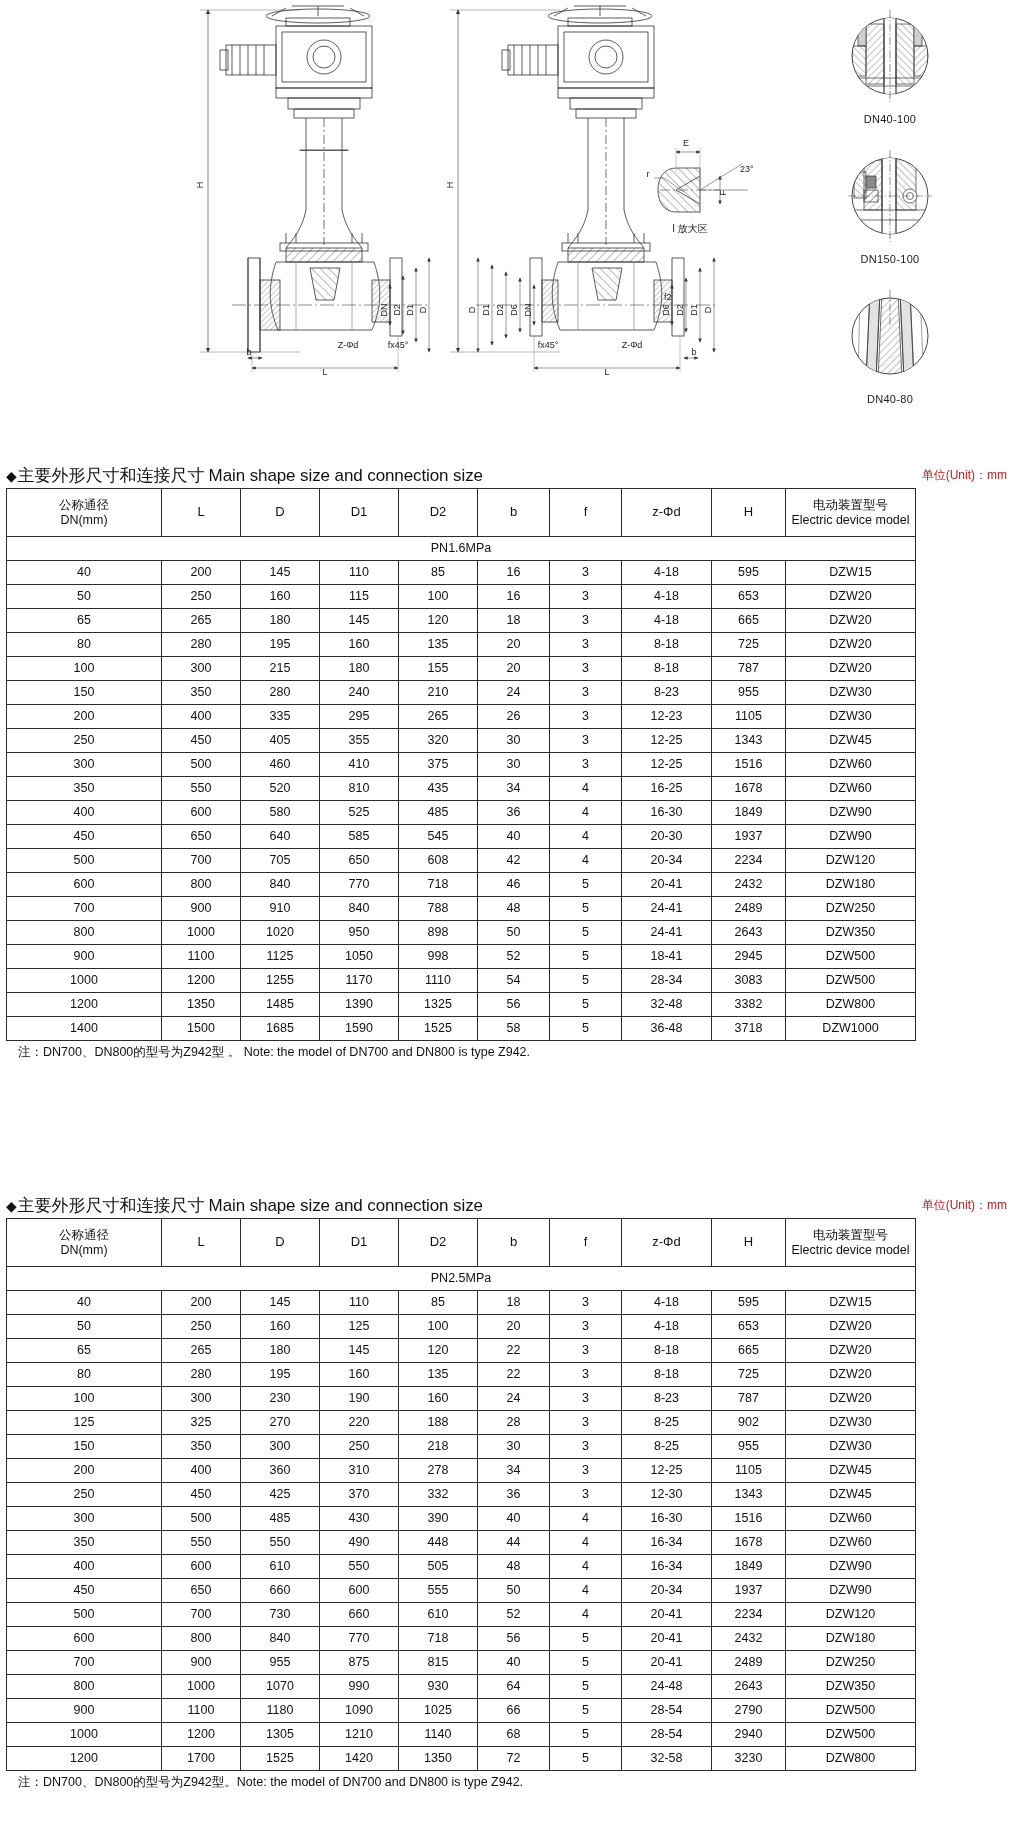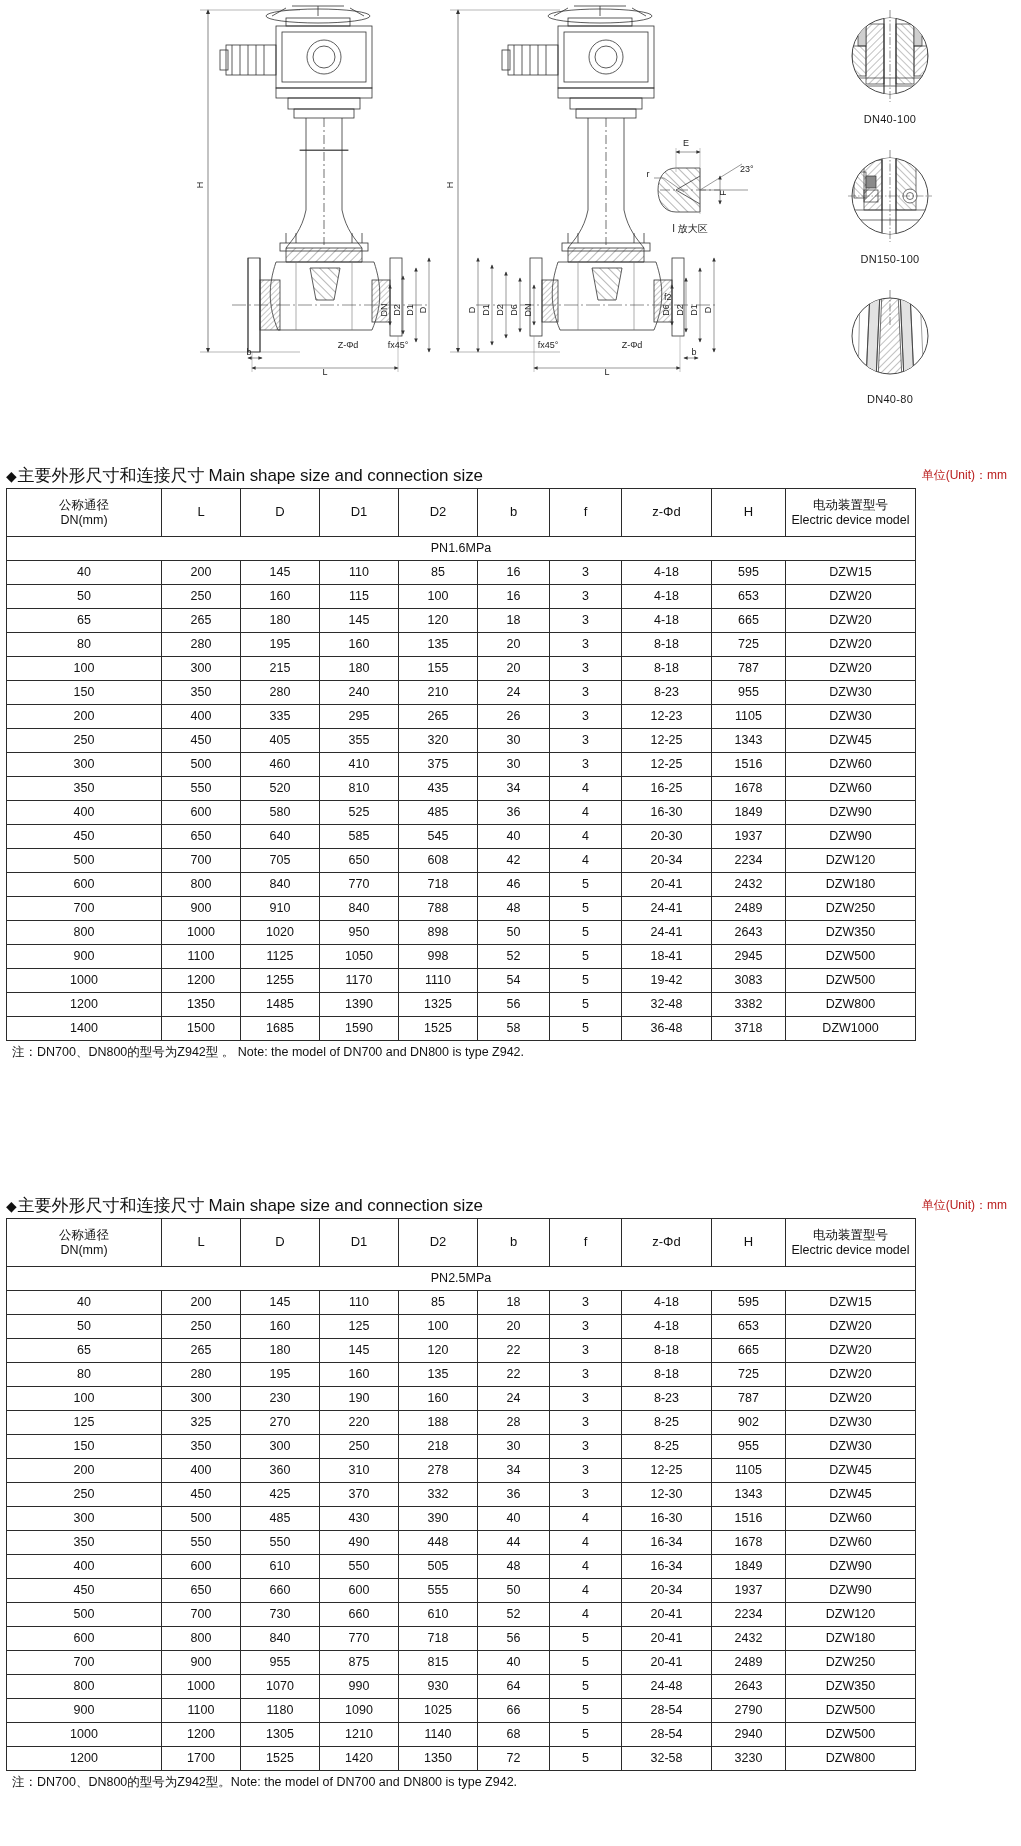--- a/index.html
+++ b/index.html
@@ -107,21 +107,21 @@
   th.col-dn .en-line { font-size: 12.5px; display: block; }
   th.col-model .cn-line { font-size: 12.5px; display: block; }
   th.col-model .en-line { font-size: 12.5px; display: block; }
   td.pn-row {
     height: 26px;
     font-size: 13px;
   }
   .note-line {
     font-size: 12.5px;
     color: #111;
-    padding: 3px 0 0 12px;
+    padding: 3px 0 0 18px;
     white-space: nowrap;
   }
 </style>
 </head>
 <body>
 
 <div class="page">
 
   <div class="drawing-area">
     <svg class="dwg-svg" width="1021" height="440" viewBox="0 0 1021 440">
@@ -669,21 +669,21 @@
             <td>DZW500</td>
           </tr>
           <tr>
             <td>1000</td>
             <td>1200</td>
             <td>1255</td>
             <td>1170</td>
             <td>1110</td>
             <td>54</td>
             <td>5</td>
-            <td>19-42</td>
+            <td>28-34</td>
             <td>3083</td>
             <td>DZW500</td>
           </tr>
           <tr>
             <td>1200</td>
             <td>1350</td>
             <td>1485</td>
             <td>1390</td>
             <td>1325</td>
             <td>56</td>

